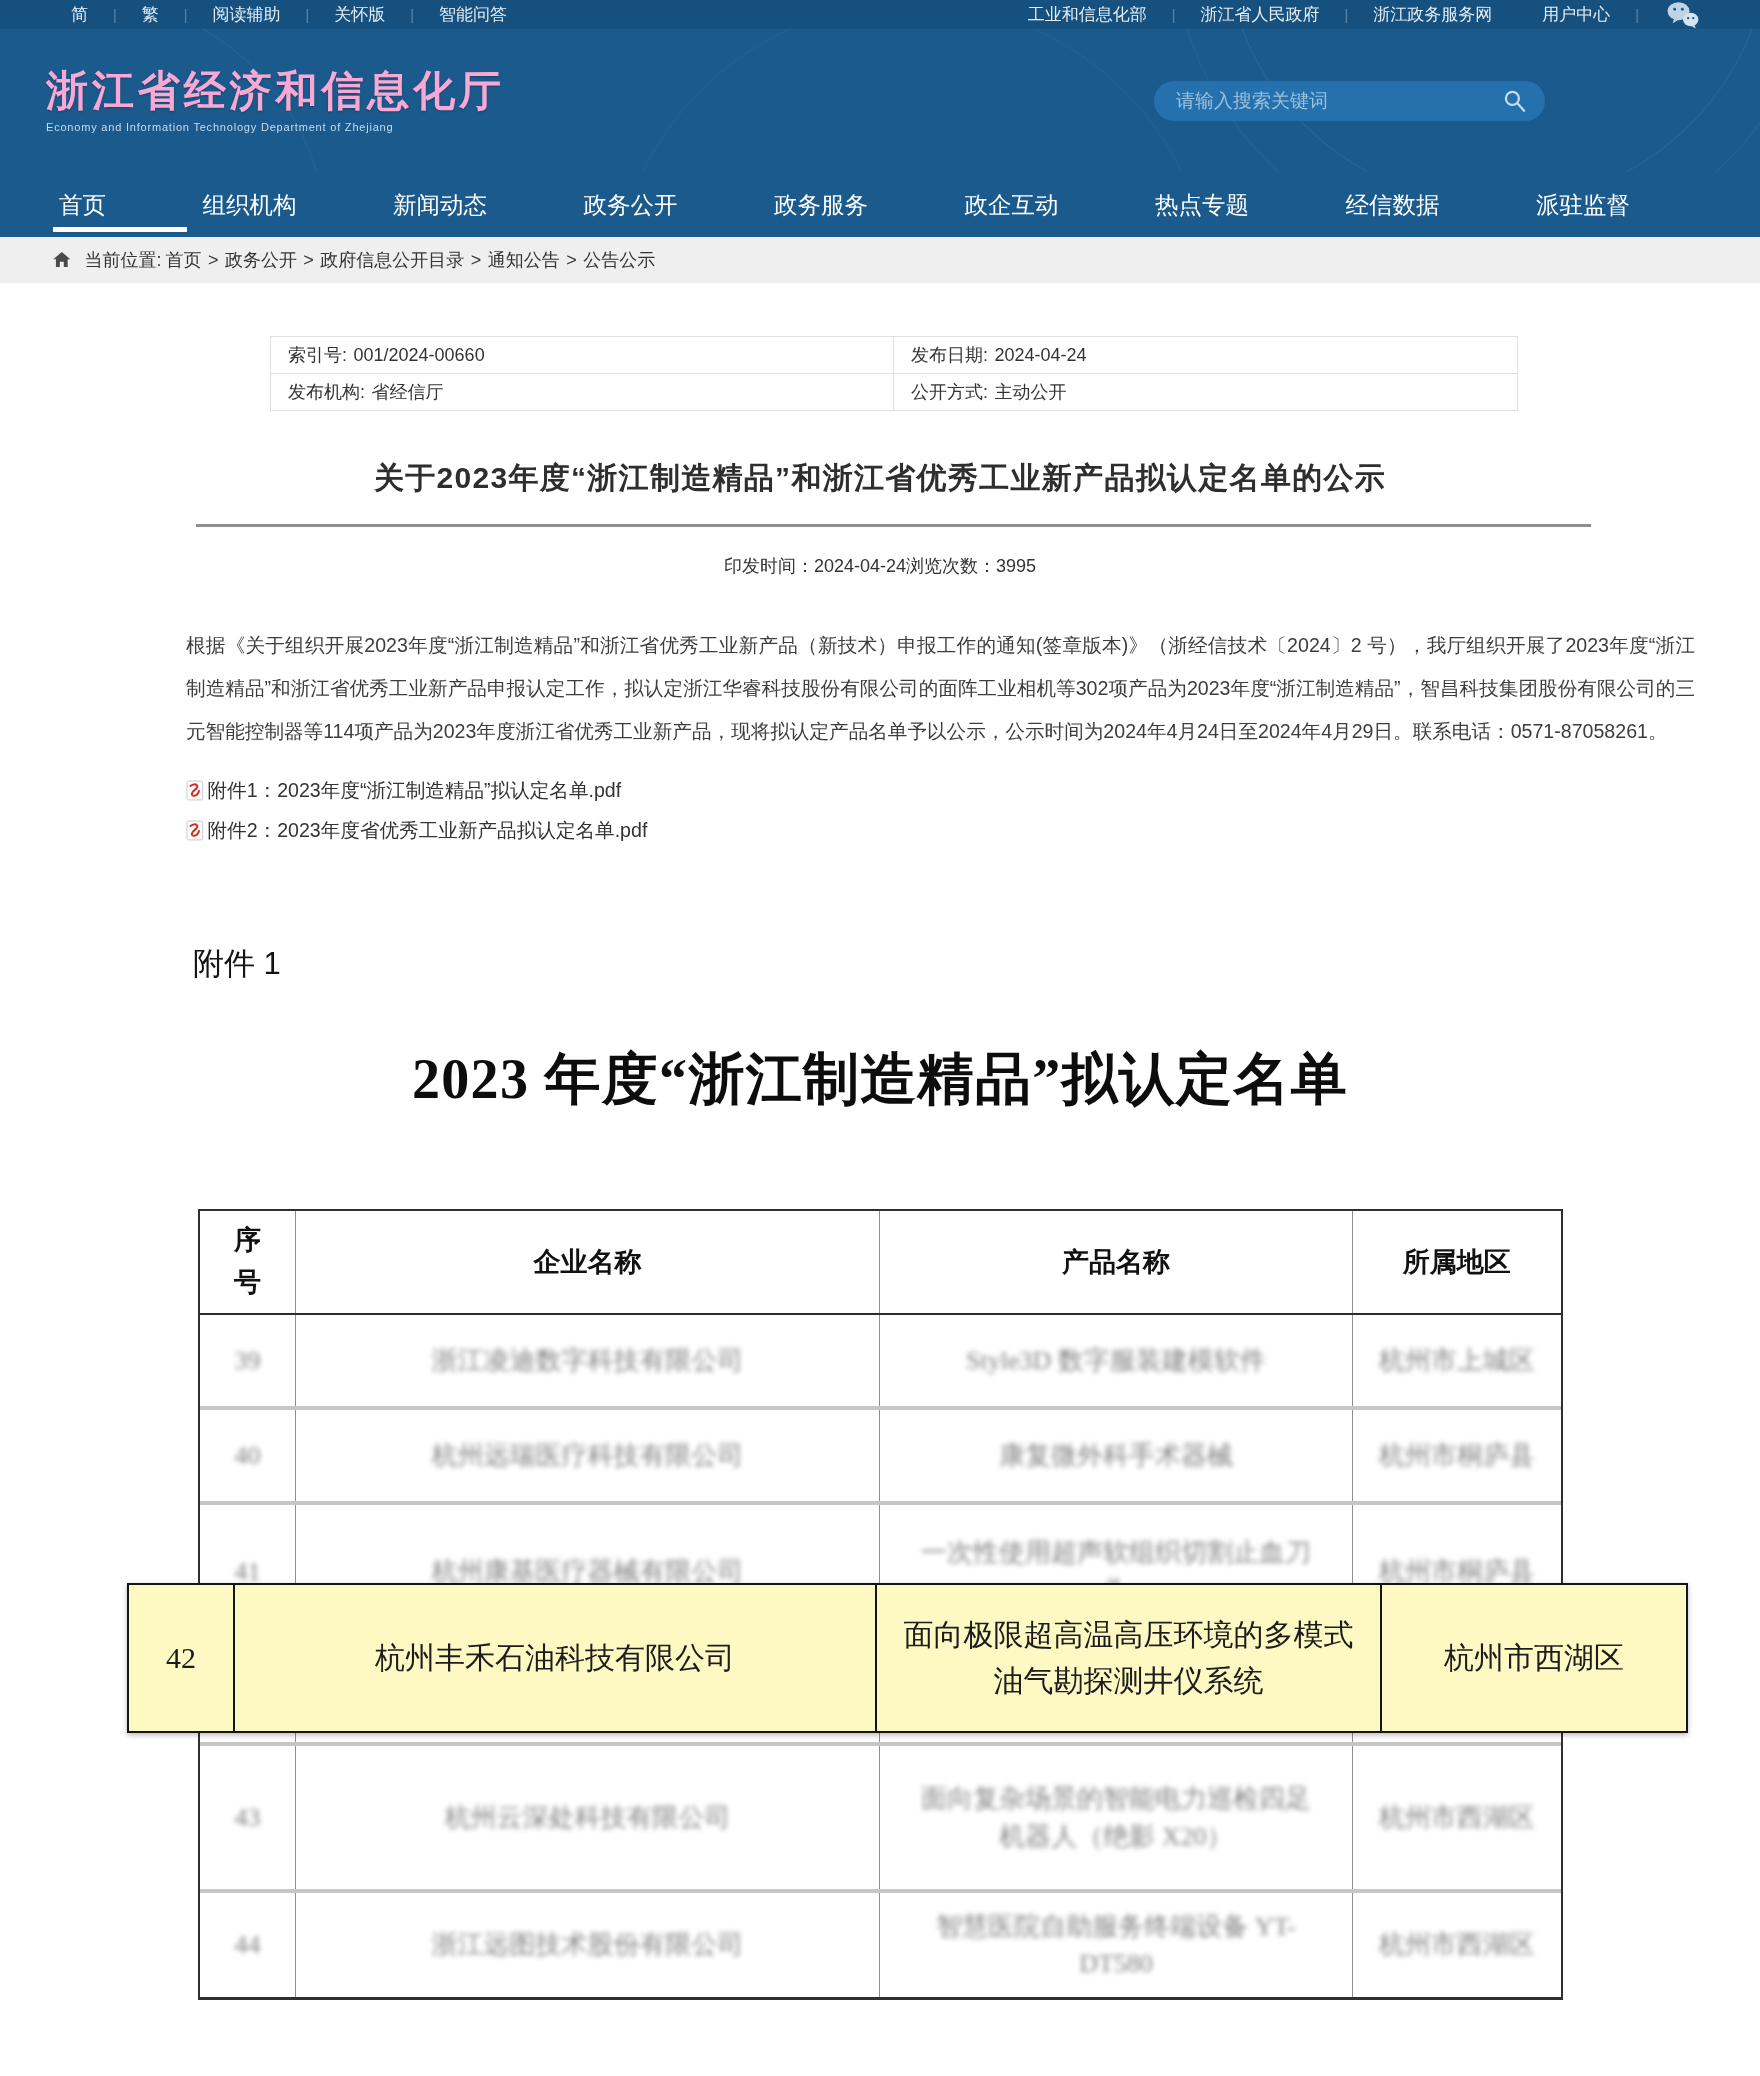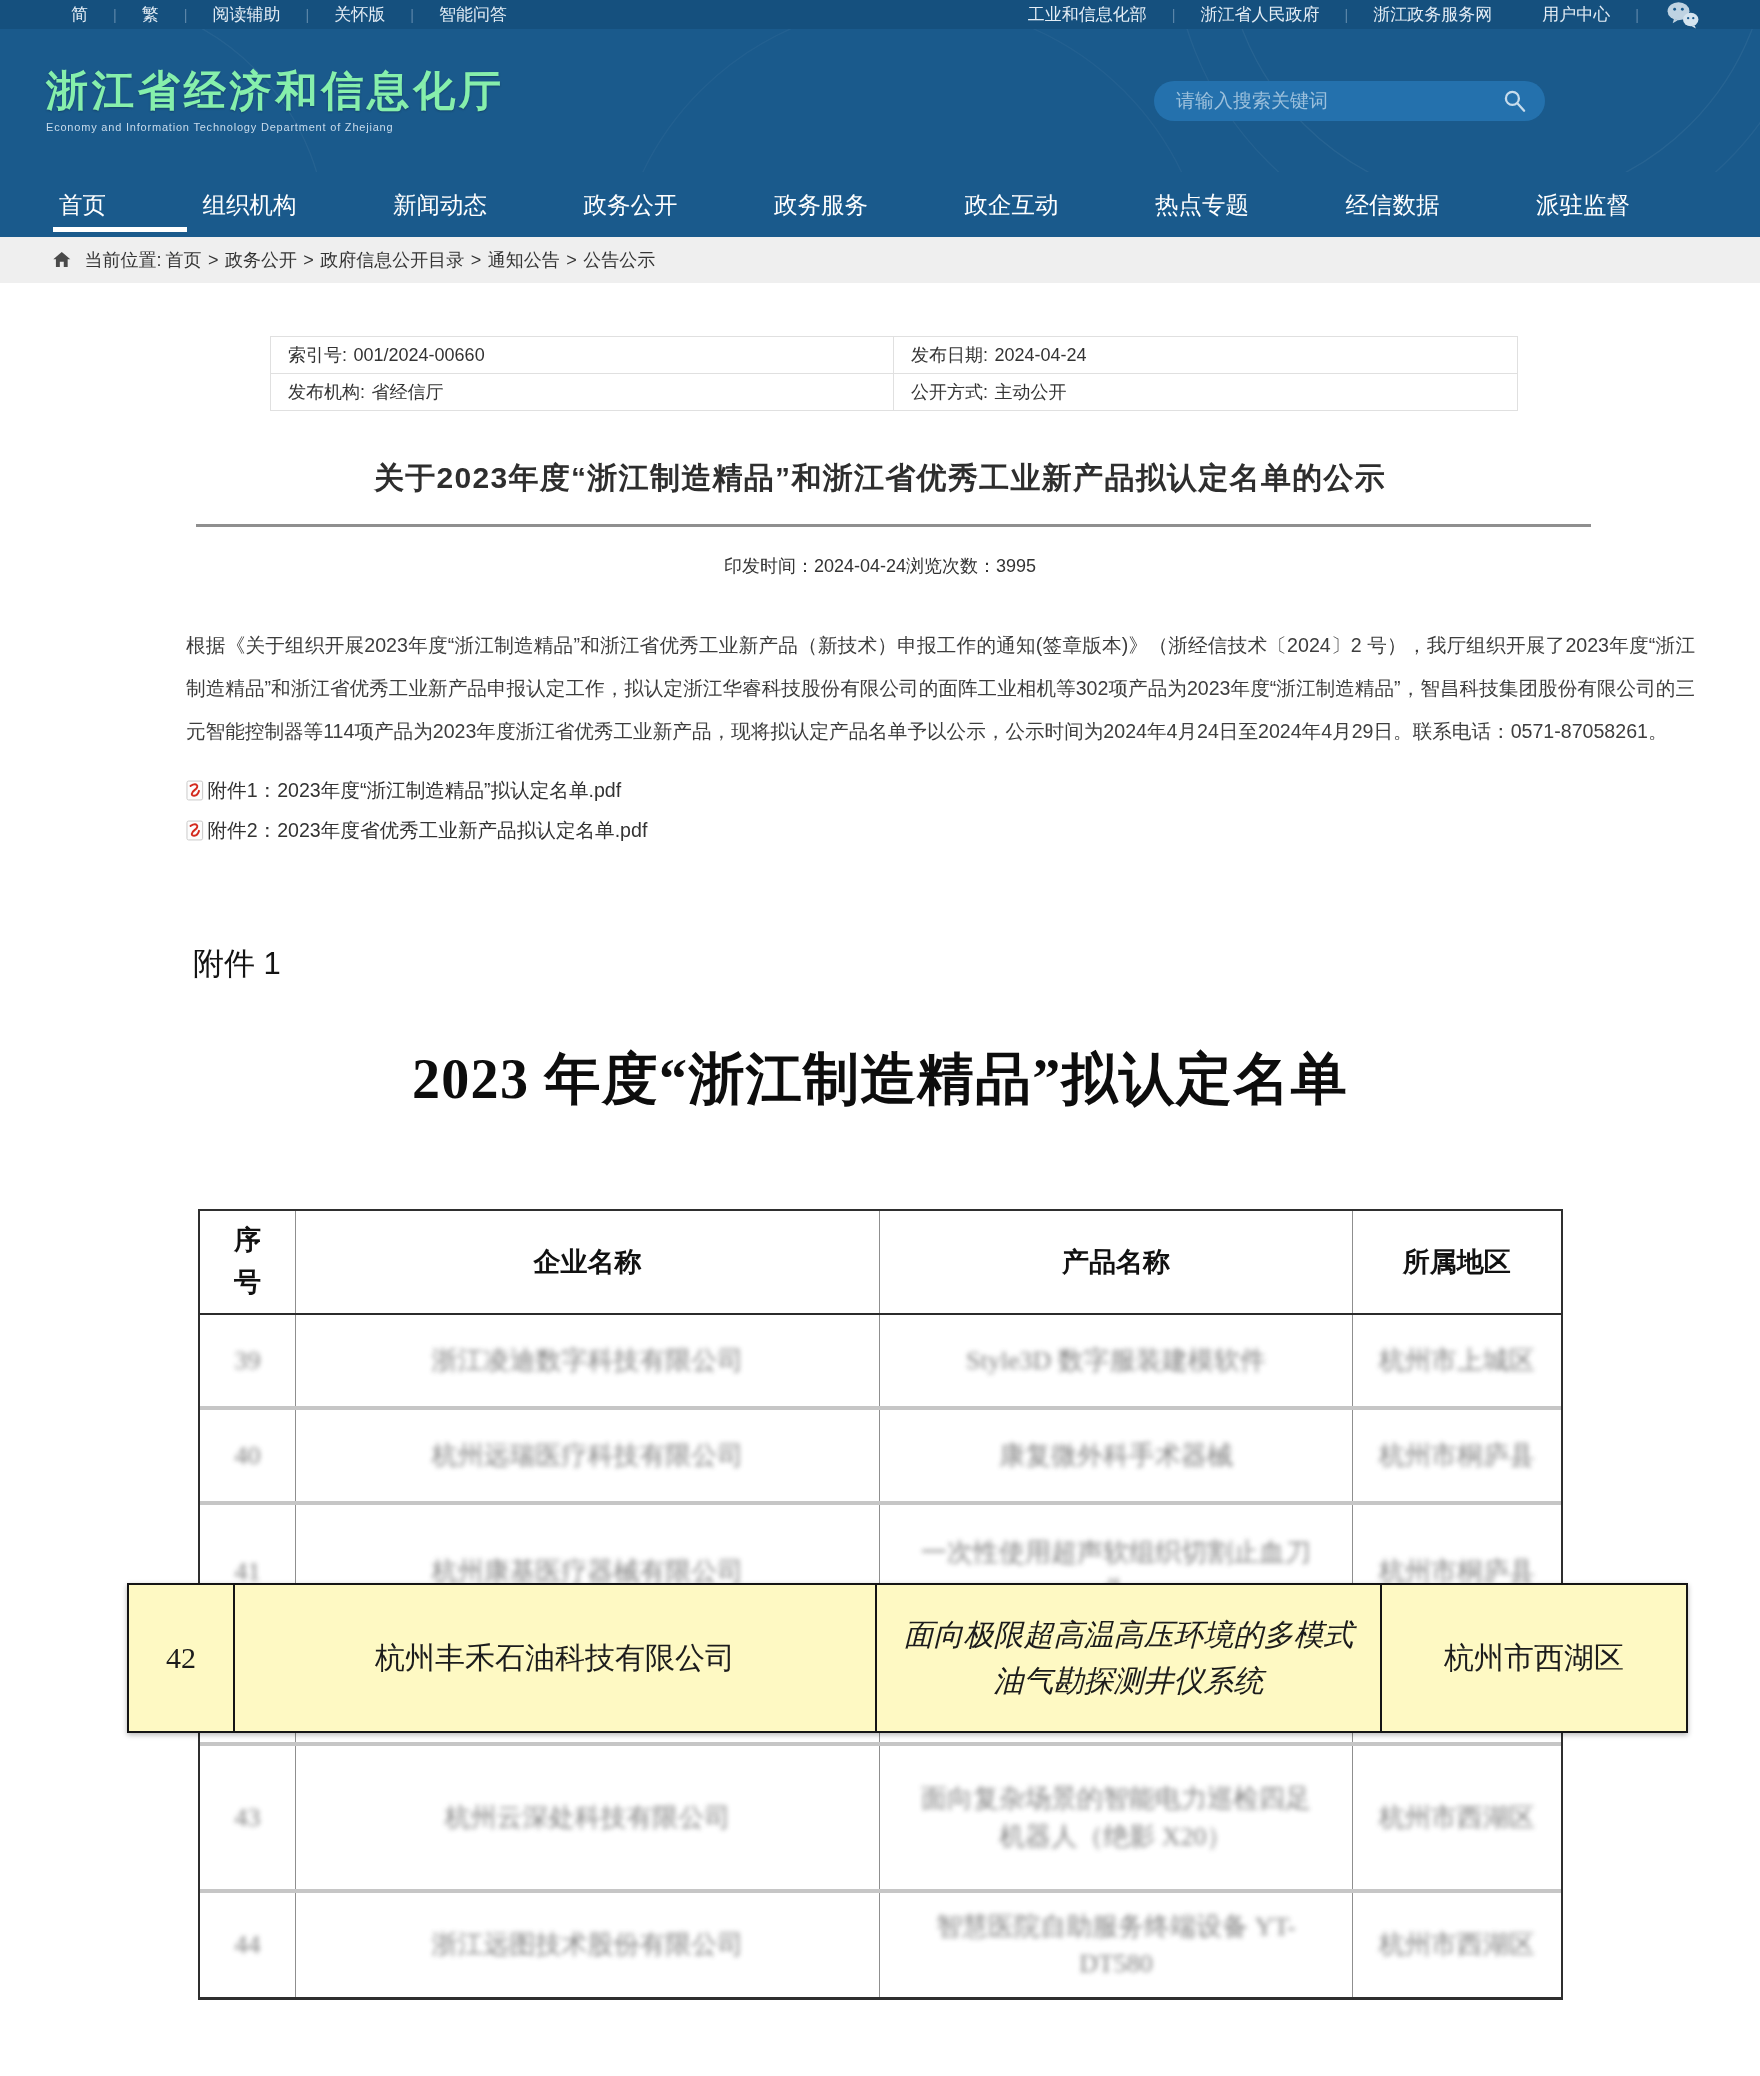--- a/index.html
+++ b/index.html
@@ -9,21 +9,21 @@
   .topbar { background:#15507e; height:29px; display:flex; justify-content:space-between; align-items:center; padding:0 59px 0 46px; }
   .topbar .links { display:flex; align-items:center; gap:0; }
   .toplink { color:#e4edf5; font-size:17px; padding:0 25px; cursor:pointer; white-space:nowrap; }
   .topsep { color:#5d87aa; font-size:14.3px; }
   .wechat-wrap { margin-left:26px; display:flex; align-items:center; }
 
   
   .header { background:#1a5a8c; height:143px; position:relative; overflow:hidden; display:flex; align-items:center; justify-content:space-between; padding:0 215px 0 46px; }
   .arcs { position:absolute; top:0; left:0; width:100%; height:100%; pointer-events:none; }
   .logo-block { position:relative; z-index:2; }
-  .site-name { color:#86efac; font-size:42px; font-weight:bold; letter-spacing:3.9px; line-height:1.1; text-shadow:0 1.3px 2px rgba(0,0,0,0.25); }
+  .site-name { color:#f9a8d4; font-size:42px; font-weight:bold; letter-spacing:3.9px; line-height:1.1; text-shadow:0 1.3px 2px rgba(0,0,0,0.25); }
   .site-name-en { color:#c9dcec; font-size:11px; letter-spacing:0.8px; margin-top:6.5px; }
   .search-box { position:relative; z-index:2; width:391px; height:40px; background:#2471ad; border-radius:20px; display:flex; align-items:center; padding:0 17px 0 22px; }
   .search-input { flex:1; background:transparent; border:none; outline:none; color:#fde047; font-size:19px; font-family:"Liberation Sans", sans-serif; }
   .search-input::placeholder { color:#9cc0dc; }
   .search-btn { background:none; border:none; cursor:pointer; display:flex; align-items:center; }
 
   
   .nav { background:#1a5a8c; height:65px; display:flex; justify-content:space-between; align-items:center; padding:0 130px 0 59px; position:relative; }
   .nav-item { position:relative; color:#ffffff; font-size:23.5px; cursor:pointer; height:100%; display:flex; align-items:center; white-space:nowrap; }
   .nav-underline { display:none; }
@@ -68,21 +68,21 @@
   .brow + .brow { border-top:4.6px solid #c6c6c6; }
   .r39 { height:91px; } .r40 { height:95px; } .r41 { height:137px; }
   .rph { height:104px; } .r43 { height:147px; } .r44 { height:108px; }
   .brow .tcell { font-size:26px; color:#6b6b6b; line-height:1.45; }
   .blurred .tcell span { filter:blur(2.6px); opacity:0.85; }
 
   
   .pop-row { position:absolute; left:-71px; top:374px; width:1561px; height:150px; background:#fef9c3; border:2.6px solid #151515; display:flex; box-shadow:0 2px 5.2px rgba(0,0,0,0.28); z-index:5; }
   .pop-cell { display:flex; align-items:center; justify-content:center; text-align:center; border-right:2px solid #151515; font-family:"Liberation Serif", serif; font-size:30px; color:#1c1c1c; line-height:1.55; }
   .pop-cell:last-child { border-right:none; }
-  .p1 { width:106px; } .p2 { width:642px; } .p3 { width:505px; padding:0 19.6px;font-style:italic; } .p4 { flex:1; }
+  .p1 { width:106px; } .p2 { width:642px; } .p3 { width:505px; padding:0 19.6px; } .p4 { flex:1; }
 </style>
 </head>
 <body>
 
 <div class="topbar">
   <div class="links">
     <span class="toplink">简</span>
       <span class="topsep">|</span>
     <span class="toplink">繁</span>
       <span class="topsep">|</span>

